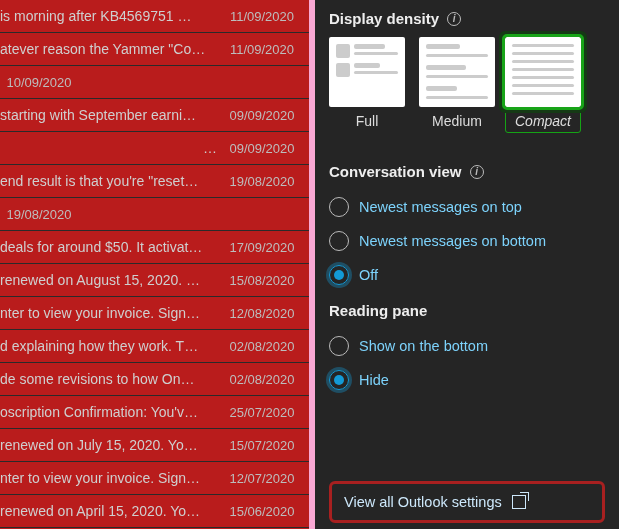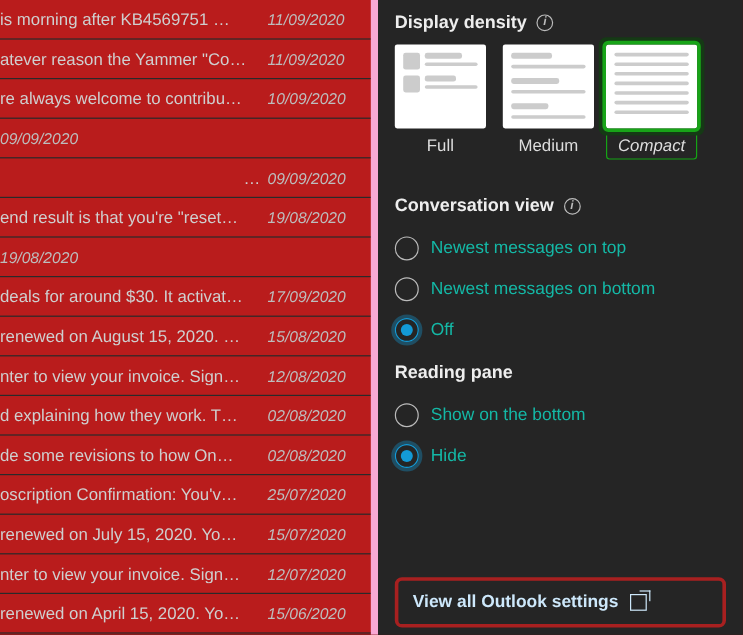--- a/index.html
+++ b/index.html
@@ -29,25 +29,24 @@
   }
   .mail-subject {
     flex: 1;
     white-space: nowrap;
     overflow: hidden;
     text-overflow: ellipsis;
     font-size: 14px;
   }
   .mail-date {
     width: 78px;
-    text-align: left;
+    text-align: center;
     font-size: 13px;
     color: #bdbdbd;
     flex-shrink: 0;
-    font-style: italic;
   }
 
   .settings-panel {
     flex: 1;
     background: #252525;
     padding: 6px 14px 0 14px;
     display: flex;
     flex-direction: column;
   }
   .section-title {
@@ -97,37 +96,37 @@
 
   .thumb-line { background:#ccc; border-radius:2px; height:5px; }
   .thumb-line.thin { height:3px; }
   .thumb-header { display:flex; gap:4px; }
   .thumb-square { width:14px; height:14px; background:#ccc; border-radius:2px; flex-shrink:0; }
   .thumb-header .thumb-lines { flex:1; display:flex; flex-direction:column; gap:3px; }
 
   .radio-row {
     display:flex; align-items:center; gap:10px;
     height:34px;
-    font-size:14.5px; color:#14b8a6;
+    font-size:14.5px; color:#7dd3fc;
   }
   .radio {
     width:20px; height:20px;
     border:1.5px solid #bbb; border-radius:50%;
     flex-shrink:0; position:relative;
   }
   .radio.checked {
     border-color:#139ad6;
     box-shadow: 0 0 0 3px rgba(19,154,214,0.35);
   }
   .radio.checked::after {
     content:""; position:absolute; inset:4px;
     background:#139ad6; border-radius:50%;
   }
 
-  .view-all-wrap { margin-top:auto; padding-bottom:6px;font-weight:bold; }
+  .view-all-wrap { margin-top:auto; padding-bottom:6px; }
   .view-all {
     display:flex; align-items:center; gap:10px;
     border:3px solid #a82020; border-radius:6px;
     padding: 10px 12px;
     color:#cde8fb;
     font-size:14.5px;
   }
   .open-icon {
     width:14px; height:14px; position:relative;
     border:1.5px solid #cde8fb;
@@ -146,39 +145,39 @@
 <div class="mail-list">
   <div class="mail-row">
       <span class="mail-subject">is morning after KB4569751 …</span>
       <span class="mail-date">11/09/2020</span>
     </div>
   <div class="mail-row">
       <span class="mail-subject">atever reason the Yammer "Co…</span>
       <span class="mail-date">11/09/2020</span>
     </div>
   <div class="mail-row">
-      <span class="mail-subject">re always welcome to contribu…</span>
       <span class="mail-date">10/09/2020</span>
     </div>
   <div class="mail-row">
+      <span class="mail-subject">starting with September earni…</span>
       <span class="mail-date">09/09/2020</span>
     </div>
   <div class="mail-row">
       <span class="mail-subject" style="text-align:right;padding-right:6px">…</span>
       <span class="mail-date">09/09/2020</span>
     </div>
   <div class="mail-row">
       <span class="mail-subject">end result is that you're "reset…</span>
       <span class="mail-date">19/08/2020</span>
     </div>
   <div class="mail-row">
       <span class="mail-date">19/08/2020</span>
     </div>
   <div class="mail-row">
-      <span class="mail-subject">deals for around $30. It activat…</span>
+      <span class="mail-subject">deals for around $50. It activat…</span>
       <span class="mail-date">17/09/2020</span>
     </div>
   <div class="mail-row">
       <span class="mail-subject"> renewed on August 15, 2020. …</span>
       <span class="mail-date">15/08/2020</span>
     </div>
   <div class="mail-row">
       <span class="mail-subject">nter to view your invoice. Sign…</span>
       <span class="mail-date">12/08/2020</span>
     </div>

